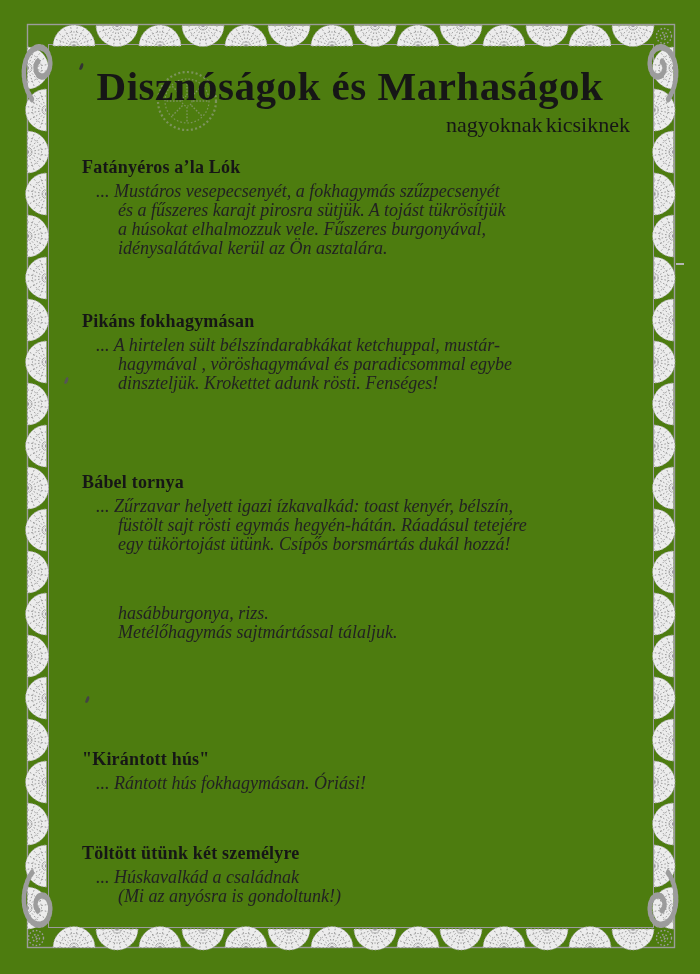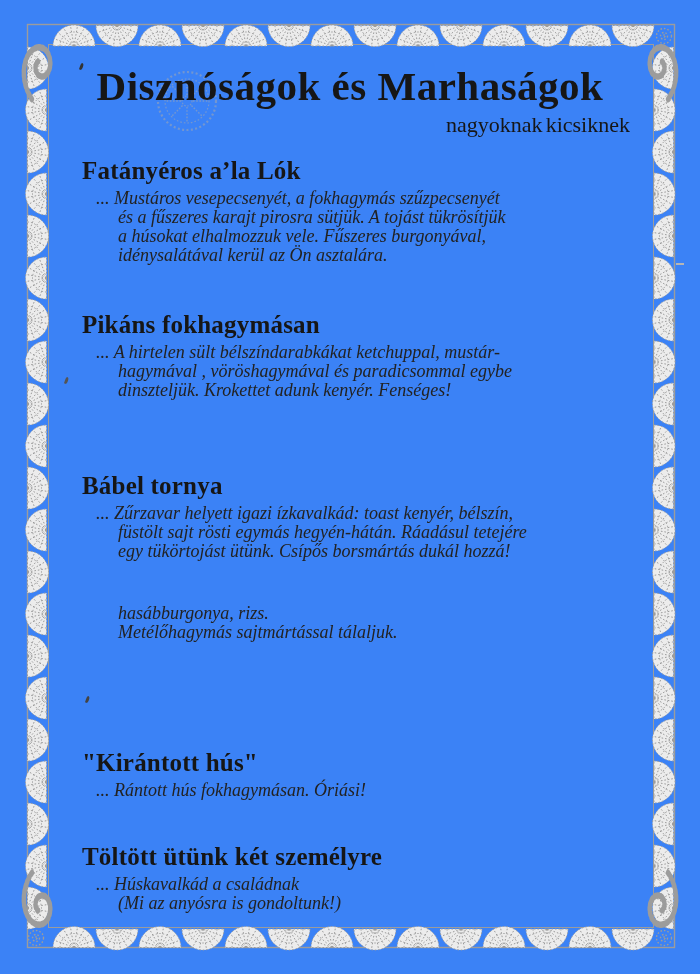--- a/index.html
+++ b/index.html
@@ -1,34 +1,34 @@
 <!DOCTYPE html>
 <html style="--bcol: #9c9c9c; --ink: #161616;"><head>
 <meta charset="utf-8">
 <style>
   html,body{margin:0;padding:0;background:#ffffff;}
   :root{--bcol:#9c9c9c;--ink:#161616;}
   .page{
-    position:relative;width:700px;height:974px;background:#3b82f6;
+    position:relative;width:700px;height:974px;background:#4d7c0f;
     font-family:"Liberation Serif", serif;color:var(--ink);overflow:hidden;
   }
   #border-svg{position:absolute;inset:0;z-index:0;}
   .content{position:absolute;inset:0;z-index:1;}
 
   .title{
     position:absolute;top:62px;left:95px;width:510px;text-align:center;
     font-size:41px;font-weight:700;letter-spacing:.5px;white-space:nowrap;
   }
   .cols{
     position:absolute;top:112px;left:446px;width:184px;
     display:flex;justify-content:space-between;font-size:22px;
   }
   .item{position:absolute;left:82px;right:30px;}
   .item h2{
-    margin:0;font-size:25px;font-weight:700;letter-spacing:.2px;white-space:nowrap;
+    margin:0;font-size:18px;font-weight:700;letter-spacing:.2px;white-space:nowrap;
   }
   .desc{
     margin:4px 0 0 14px;font-style:italic;font-size:18px;line-height:19px;
     color:#222;white-space:nowrap;
   }
   .desc .cont{padding-left:22px;}
 
   .speck{position:absolute;width:3px;height:7px;border-radius:60% 60% 60% 0;
     transform:rotate(18deg);}
   .dash{position:absolute;width:8px;height:2px;background:#b5b5b5;}
@@ -185,21 +185,21 @@
         <div class="cont">a húsokat elhalmozzuk vele.  Fűszeres burgonyával,</div>
         <div class="cont">idénysalátával kerül az Ön asztalára.</div>
       </div>
     </section>
 
     <section class="item" style="top:311px">
       <h2>Pikáns fokhagymásan</h2>
       <div class="desc">
         <div>... A hirtelen sült bélszíndarabkákat ketchuppal, mustár-</div>
         <div class="cont">hagymával , vöröshagymával és paradicsommal egybe</div>
-        <div class="cont">dinszteljük. Krokettet adunk kenyér. Fenséges!</div>
+        <div class="cont">dinszteljük. Krokettet adunk rösti. Fenséges!</div>
       </div>
     </section>
 
     <section class="item" style="top:472px">
       <h2>Bábel tornya</h2>
       <div class="desc">
         <div>... Zűrzavar helyett igazi ízkavalkád: toast kenyér, bélszín,</div>
         <div class="cont">füstölt sajt rösti egymás hegyén-hátán. Ráadásul tetejére</div>
         <div class="cont">egy tükörtojást ütünk. Csípős borsmártás dukál hozzá!</div>
       </div>

